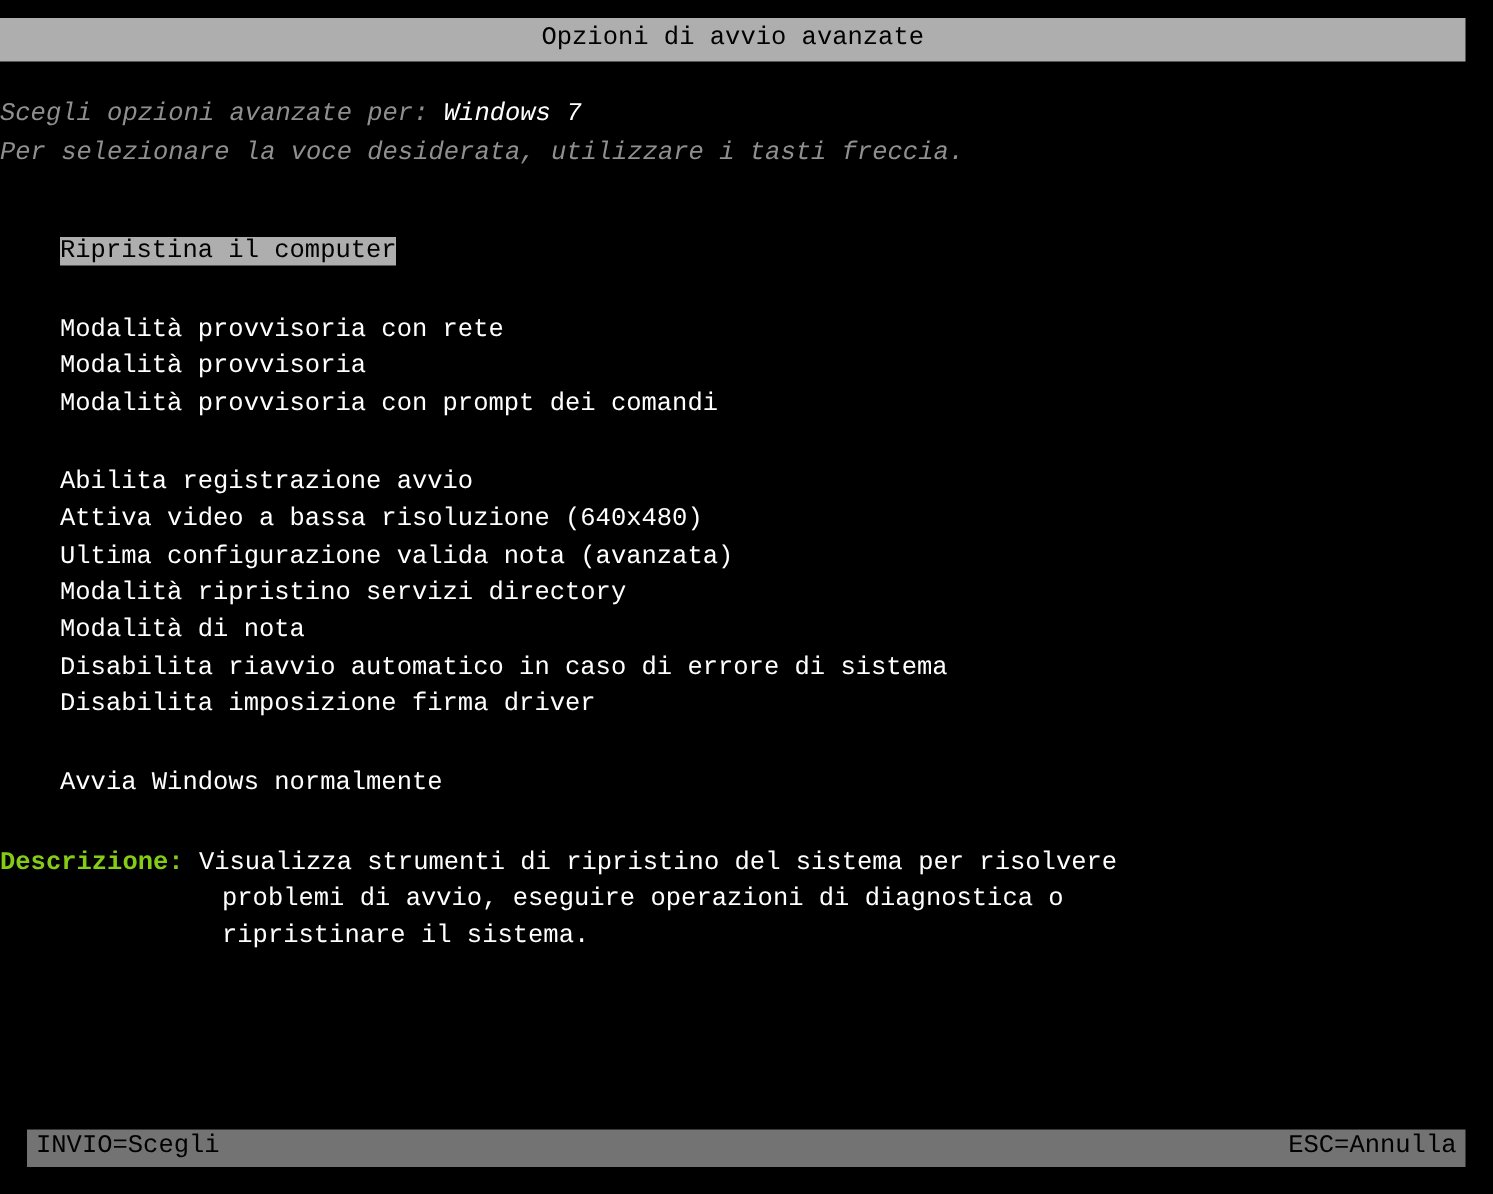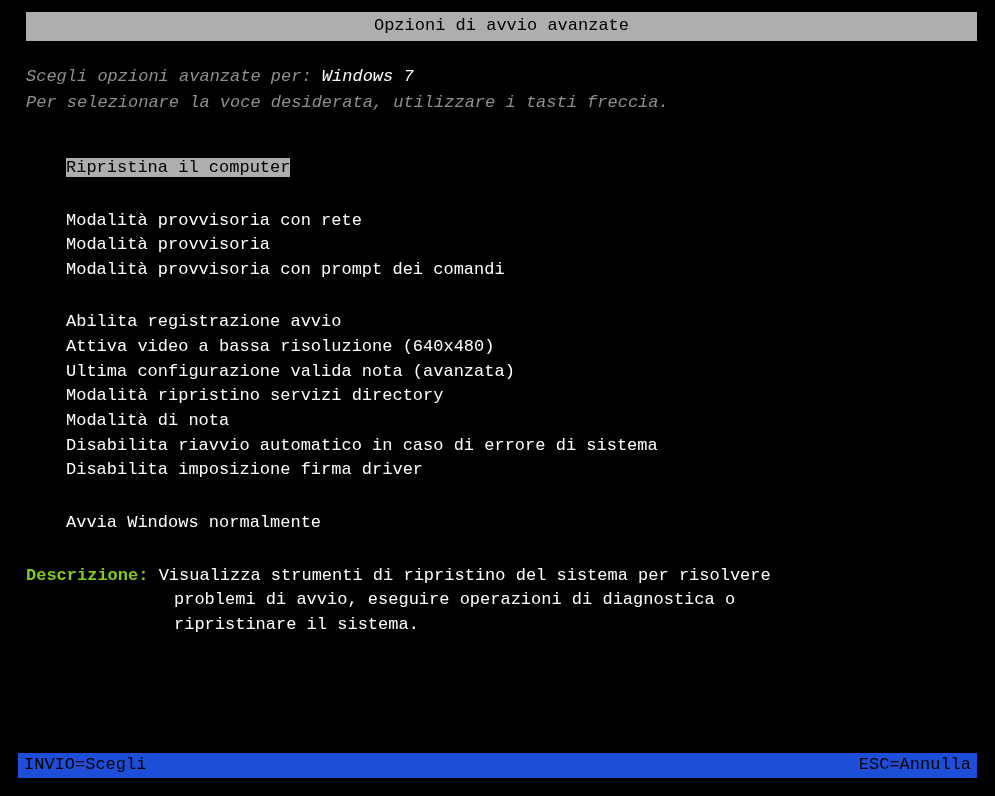--- a/index.html
+++ b/index.html
@@ -11,21 +11,21 @@
       background: #000;
       font-family: 'Courier New', Consolas, monospace;
       font-size: 17px;
       width: 995px;
       height: 796px;
       overflow: hidden;
       color: #8f8f8f;
       line-height: 1.45;
     }
     .screen {
-      padding: 12px 18px 0 26px;
+      padding: 12px 18px 0 0;
       position: relative;
       height: 100%;
     }
     .title-bar {
       background: #aeaeae;
       color: #000;
       text-align: center;
       padding: 2px 0;
       margin-bottom: 24px;
     }
@@ -65,21 +65,21 @@
     }
     .desc-cont {
       padding-left: 148px;
       color: #fff;
     }
     .footer-bar {
       position: absolute;
       left: 18px;
       right: 18px;
       bottom: 18px;
-      background: #1d4ed8;
+      background: #737373;
       color: #000;
       display: flex;
       justify-content: space-between;
       padding: 0 6px;
     }
   </style>
 </head>
 <body>
 
 <div class="screen">

